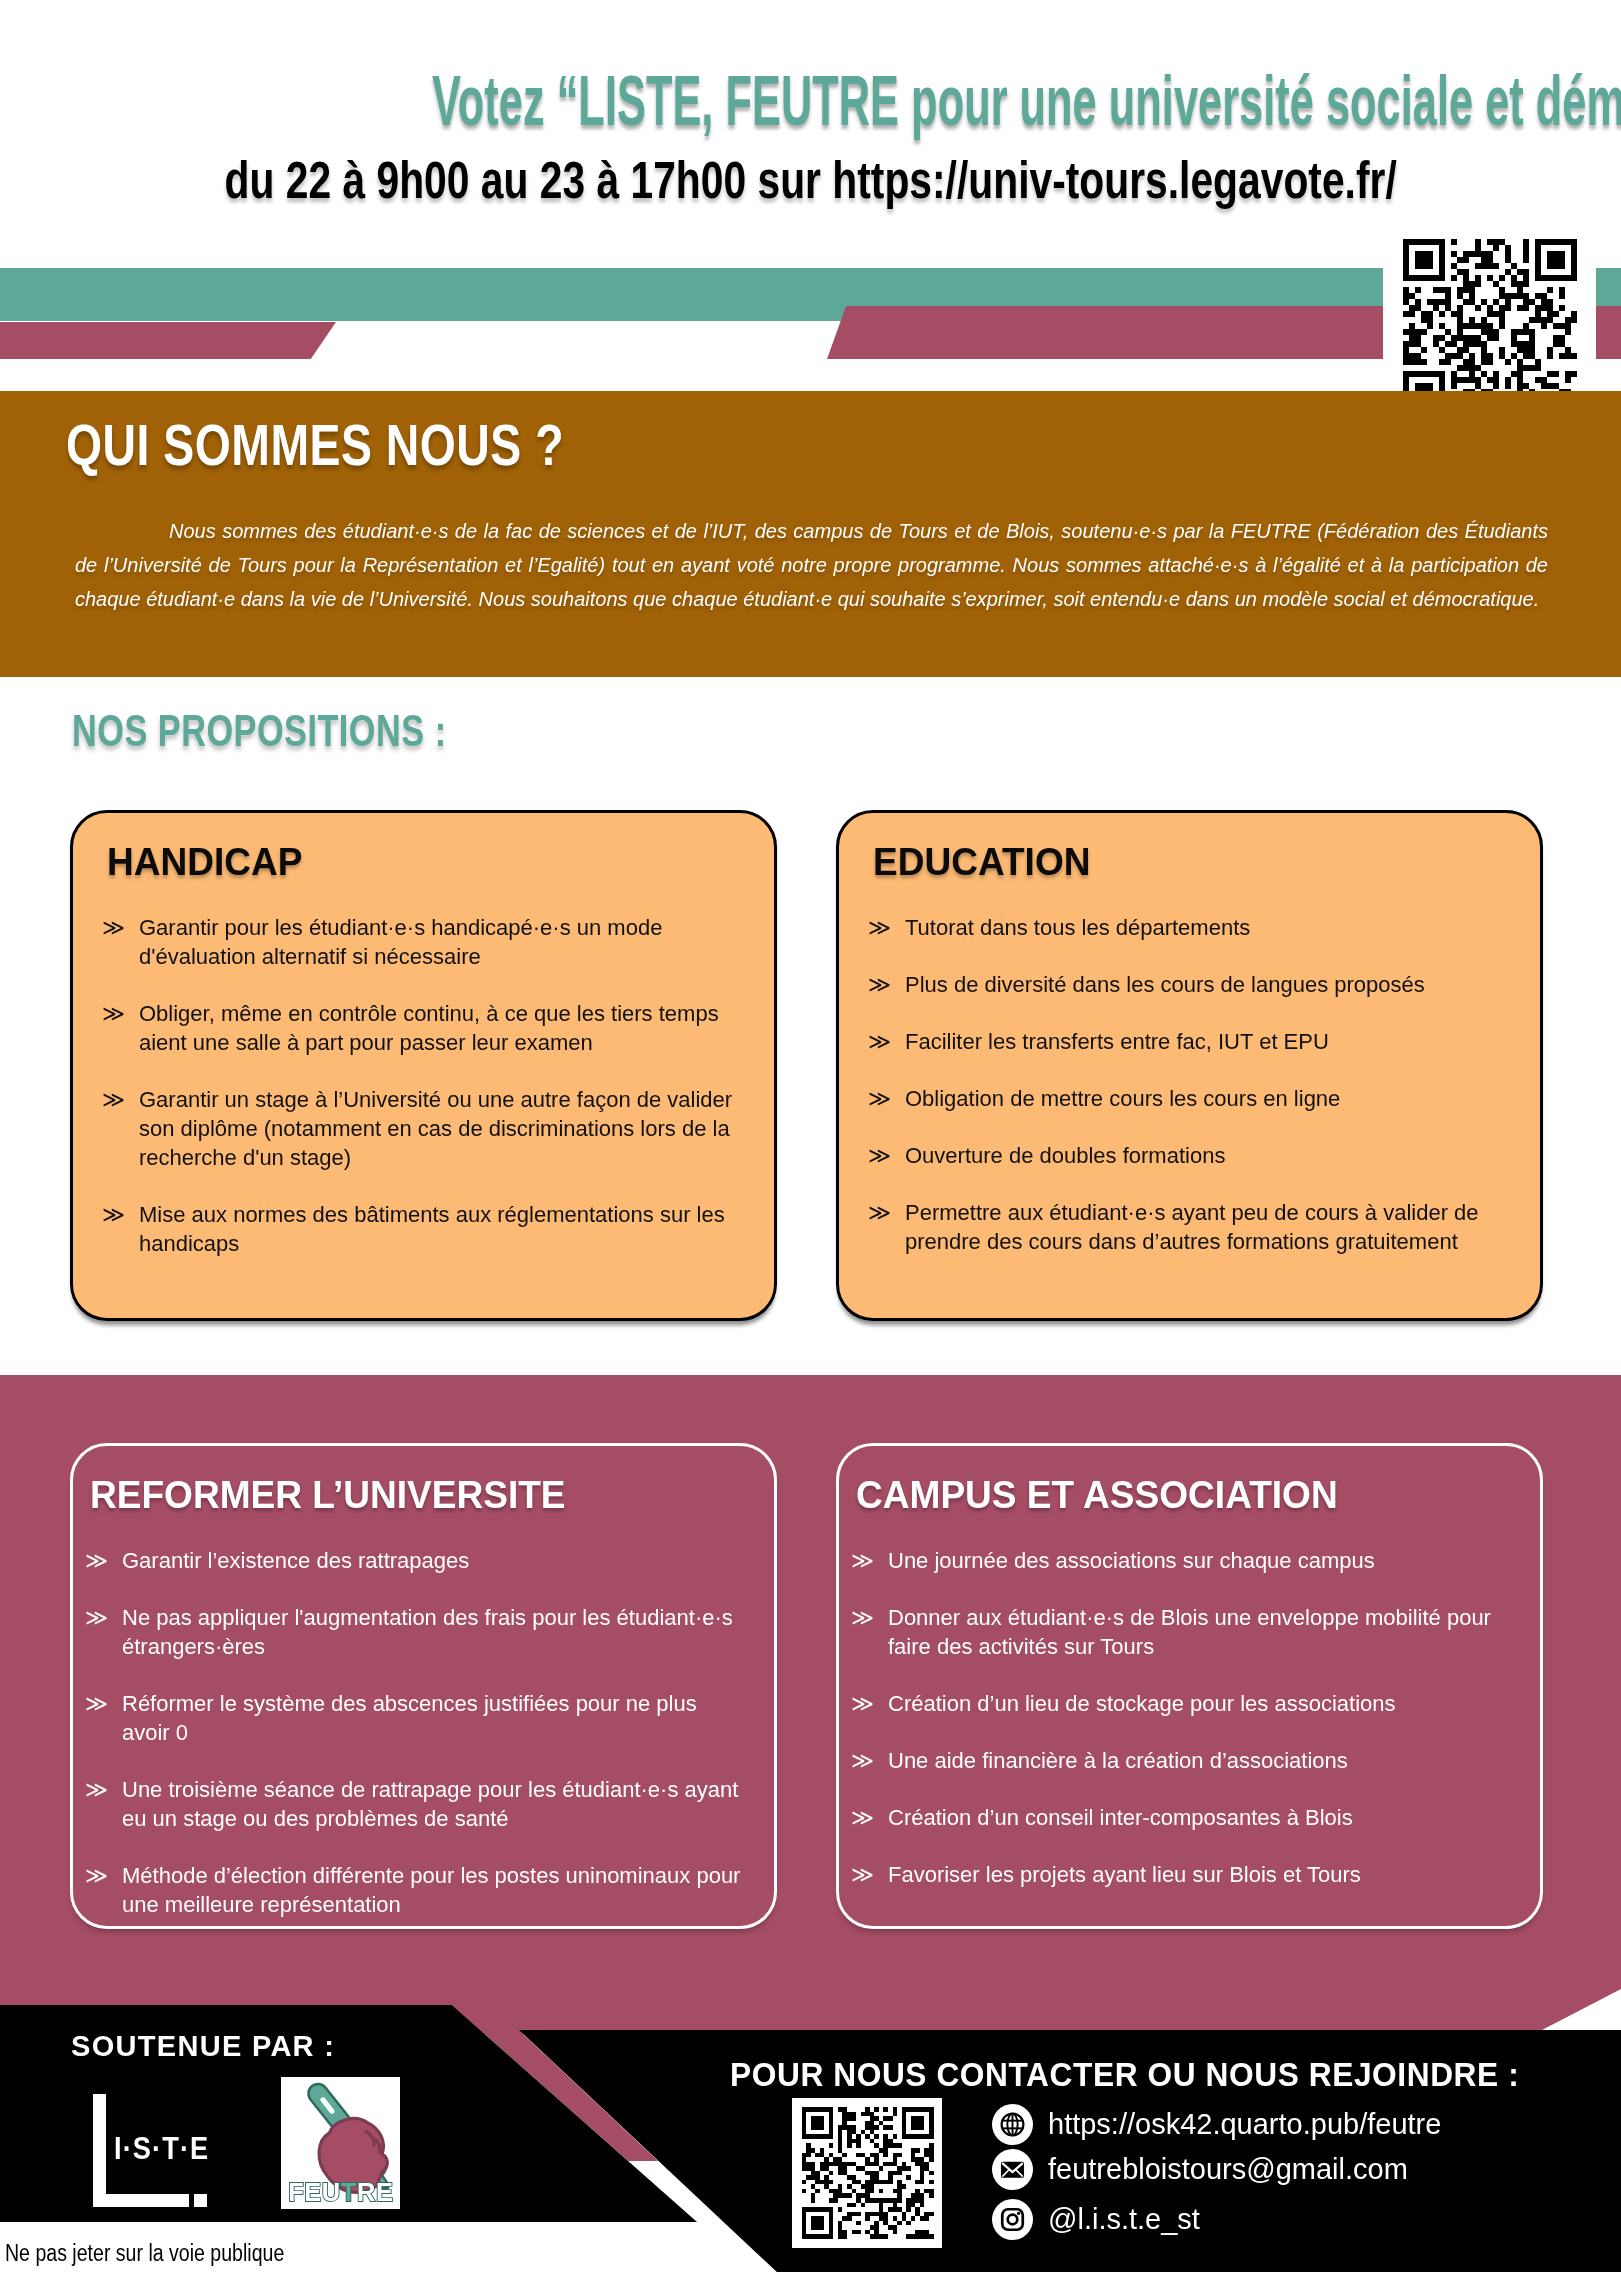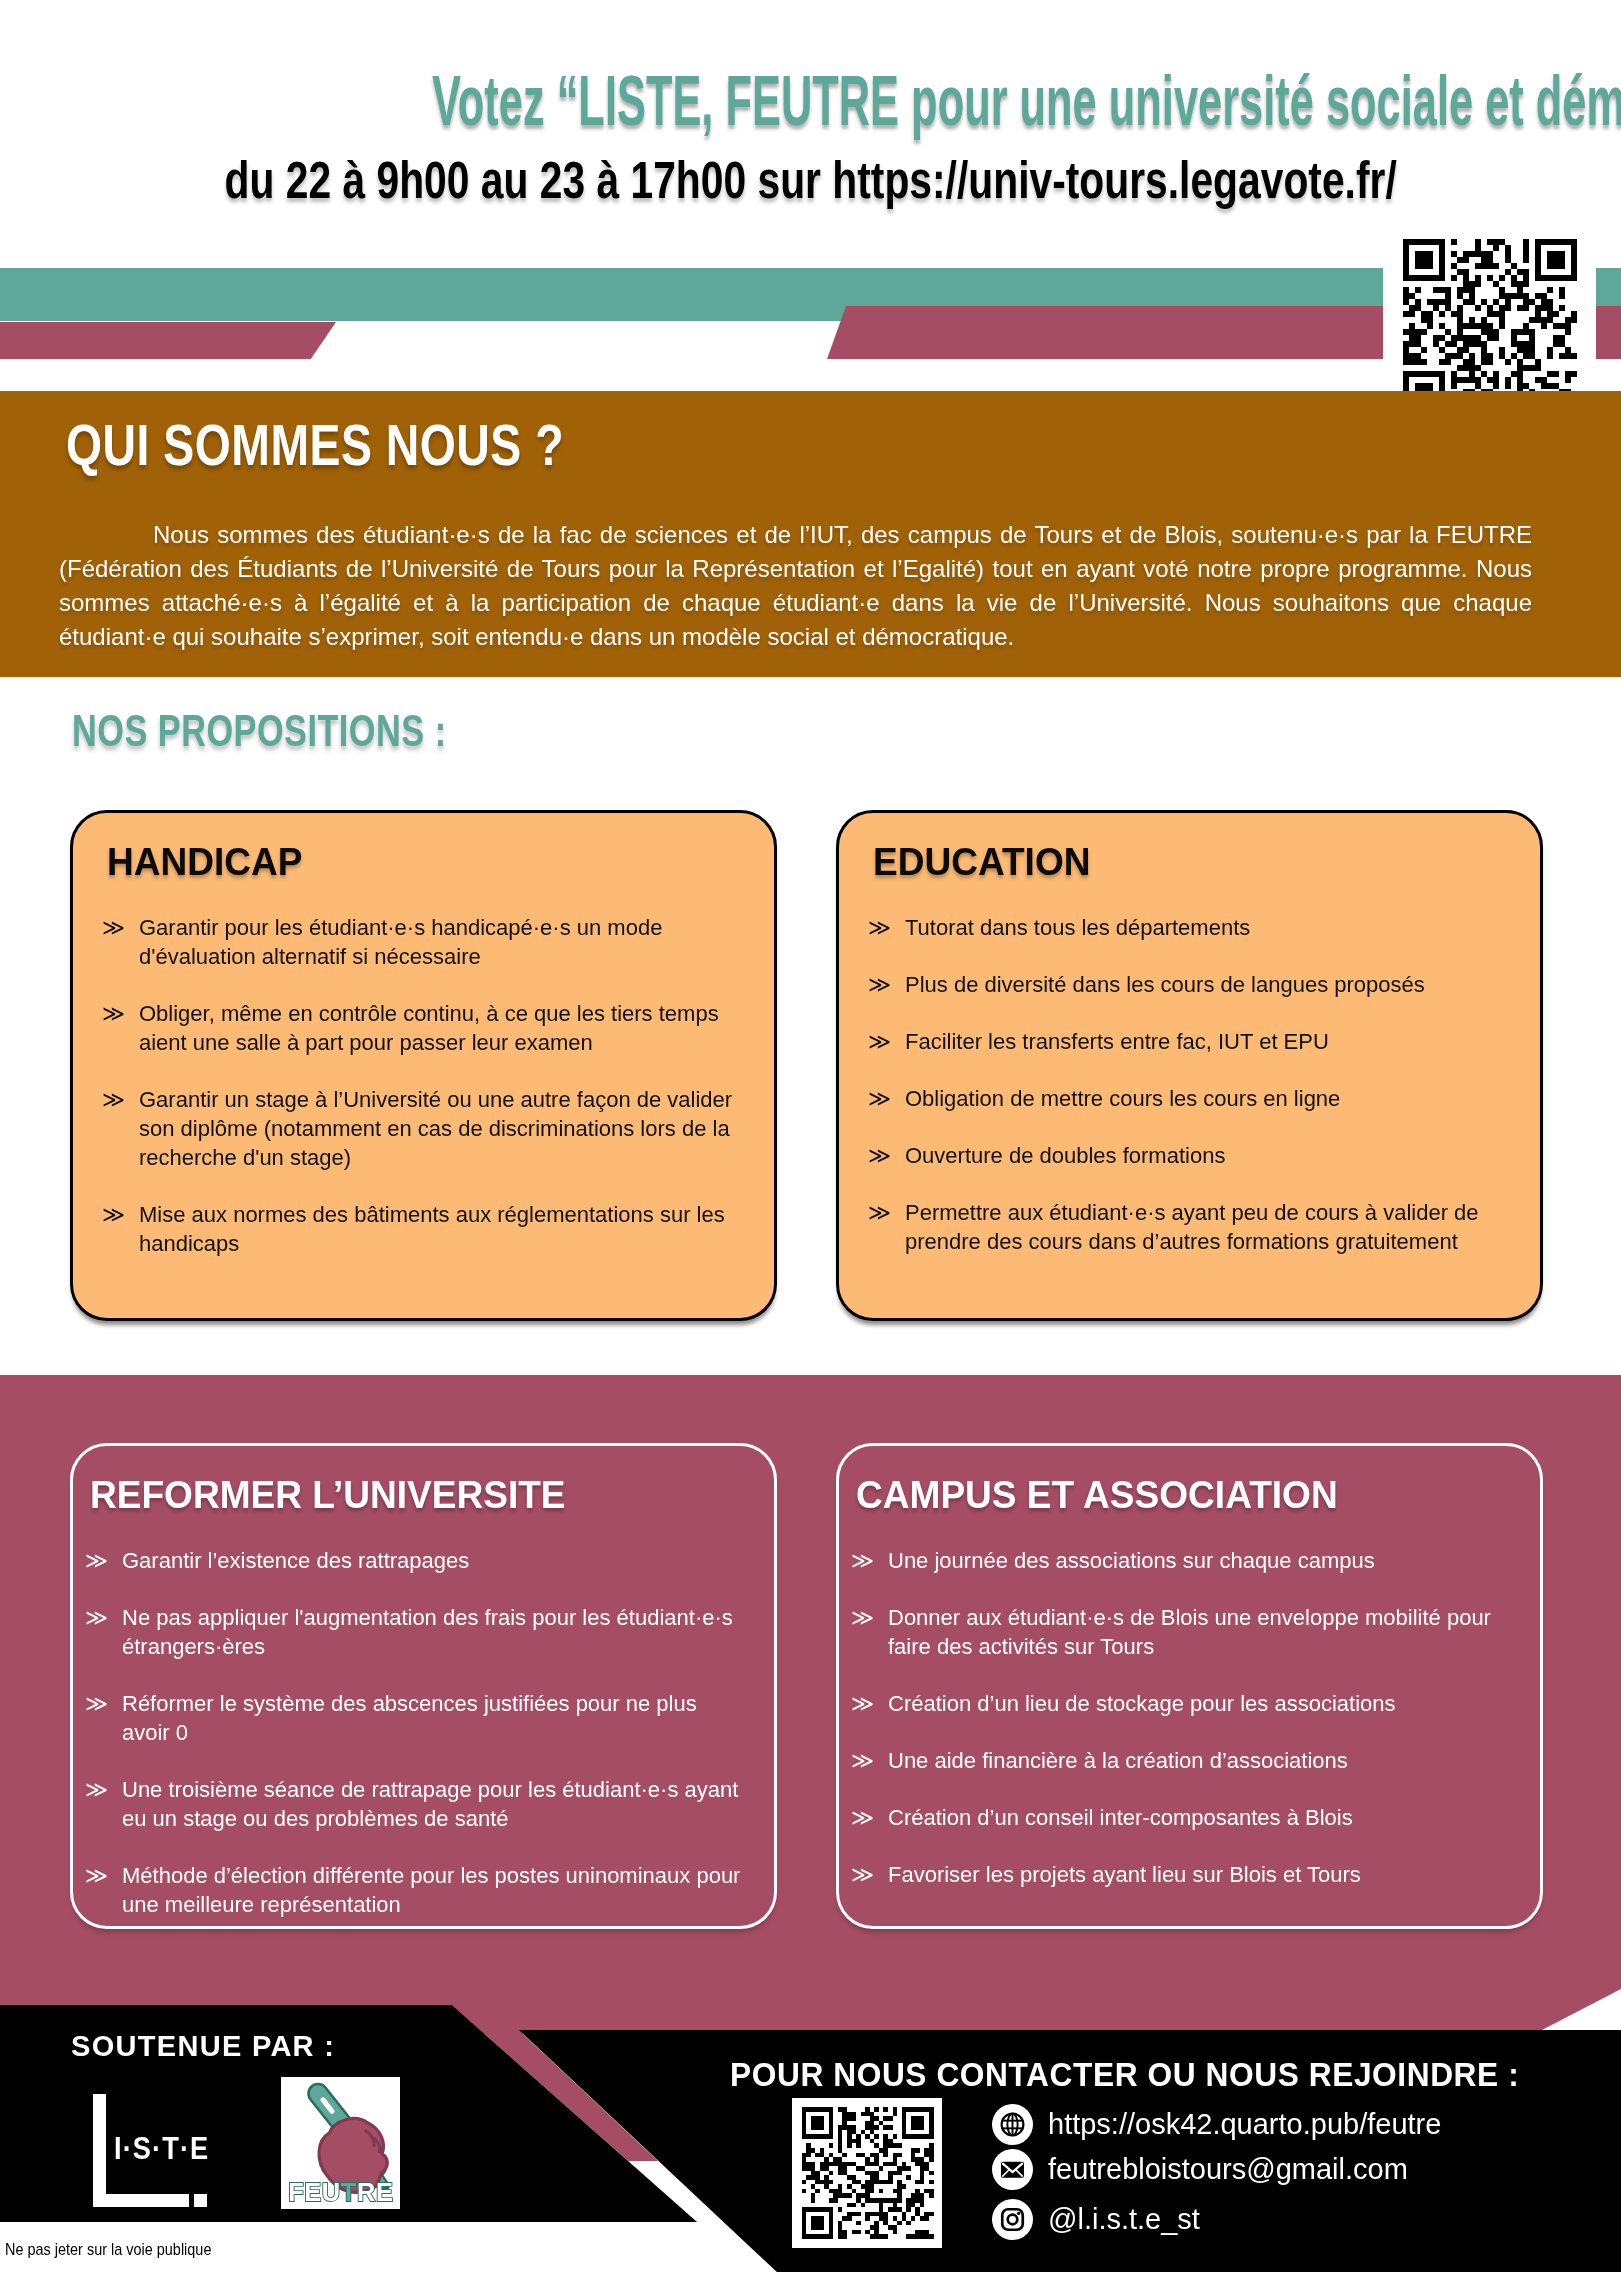--- a/index.html
+++ b/index.html
@@ -37,22 +37,22 @@
   .qr-box-top svg{position:absolute; left:16.5px; top:15px; width:180px; height:174px;}
 
   
   .about-band{left:0; top:391px; width:1621px; height:286px; background:#a16207;}
   .about-heading{
     left:66px; top:411px; color:#fff; font-size:58px; font-weight:bold; letter-spacing:0.6px;
     text-shadow:0 3.8px 5px rgba(0,0,0,.28); white-space:nowrap;
   }
   .about-heading .condL{transform:scaleX(.80);}
   .about-body{
-    left:59px; top:495px; width:1473px; color:#fff; font-size:24px; line-height:34px;
-    text-align:justify; text-indent:94px; text-shadow:0 2.5px 3.8px rgba(0,0,0,.22);
+    left:75px; top:495px; width:1473px; color:#fff; font-size:20px; line-height:34px;
+    text-align:justify; text-indent:94px; text-shadow:0 2.5px 3.8px rgba(0,0,0,.22);font-style:italic;
   }
 
   
   .props-heading{
     left:72px; top:706px; color:#5EA89A; font-size:44px; font-weight:bold; letter-spacing:0.6px;
     text-shadow:0 3.8px 5px rgba(0,0,0,.25); white-space:nowrap;
   }
   .props-heading .condL{transform:scaleX(.78);}
   .maroon-bg{left:0; top:1375px; width:1621px; height:659px; background:#A54D65;}
 
@@ -98,21 +98,21 @@
 
   .contact-heading{left:730px; top:2056px; color:#fff; font-size:33px; font-weight:bold; letter-spacing:0.6px; white-space:nowrap;
     transform:scaleX(.96); transform-origin:0 50%;}
   .qr-box-bottom{left:792px; top:2098px; width:150px; height:150px; background:#fff;}
   .qr-box-bottom svg{position:absolute; left:9px; top:9px; width:133px; height:132px;}
   .contact-row{position:absolute; left:992px; height:42px; display:flex; align-items:center;}
   .contact-row .cicon{width:41px; height:41px; flex:0 0 41px;}
   .contact-row .ctext{margin-left:15px; color:#fff; font-size:29px; white-space:nowrap;}
   .row1{top:2103px;} .row2{top:2148px;} .row3{top:2198px;}
 
-  .disclaimer{left:5px; top:2240px; color:#000; font-size:17px; white-space:nowrap;}
+  .disclaimer{left:5px; top:2240px; color:#000; font-size:23px; white-space:nowrap;}
   .disclaimer .condL{transform:scaleX(.85);}
 </style>
 </head>
 <body>
 
 <div class="poster">
 
   <div class="abs title-row">
     <span class="condC">Votez “LISTE, FEUTRE pour une université sociale et démocratique”</span>
   </div>

